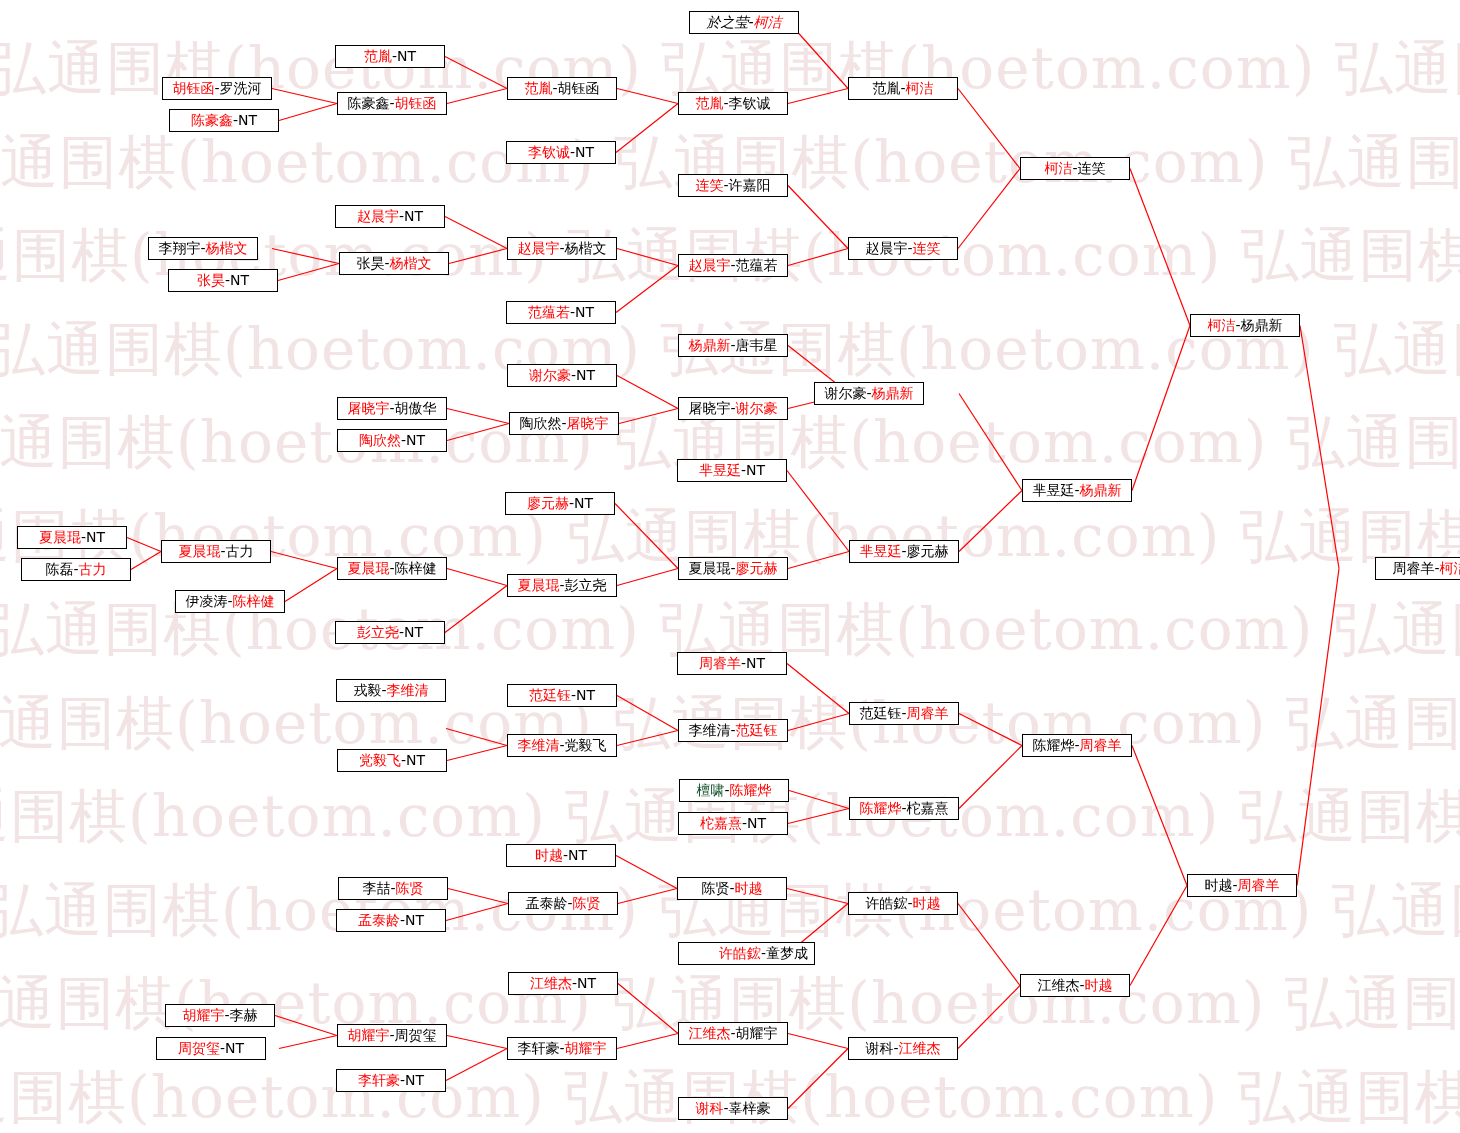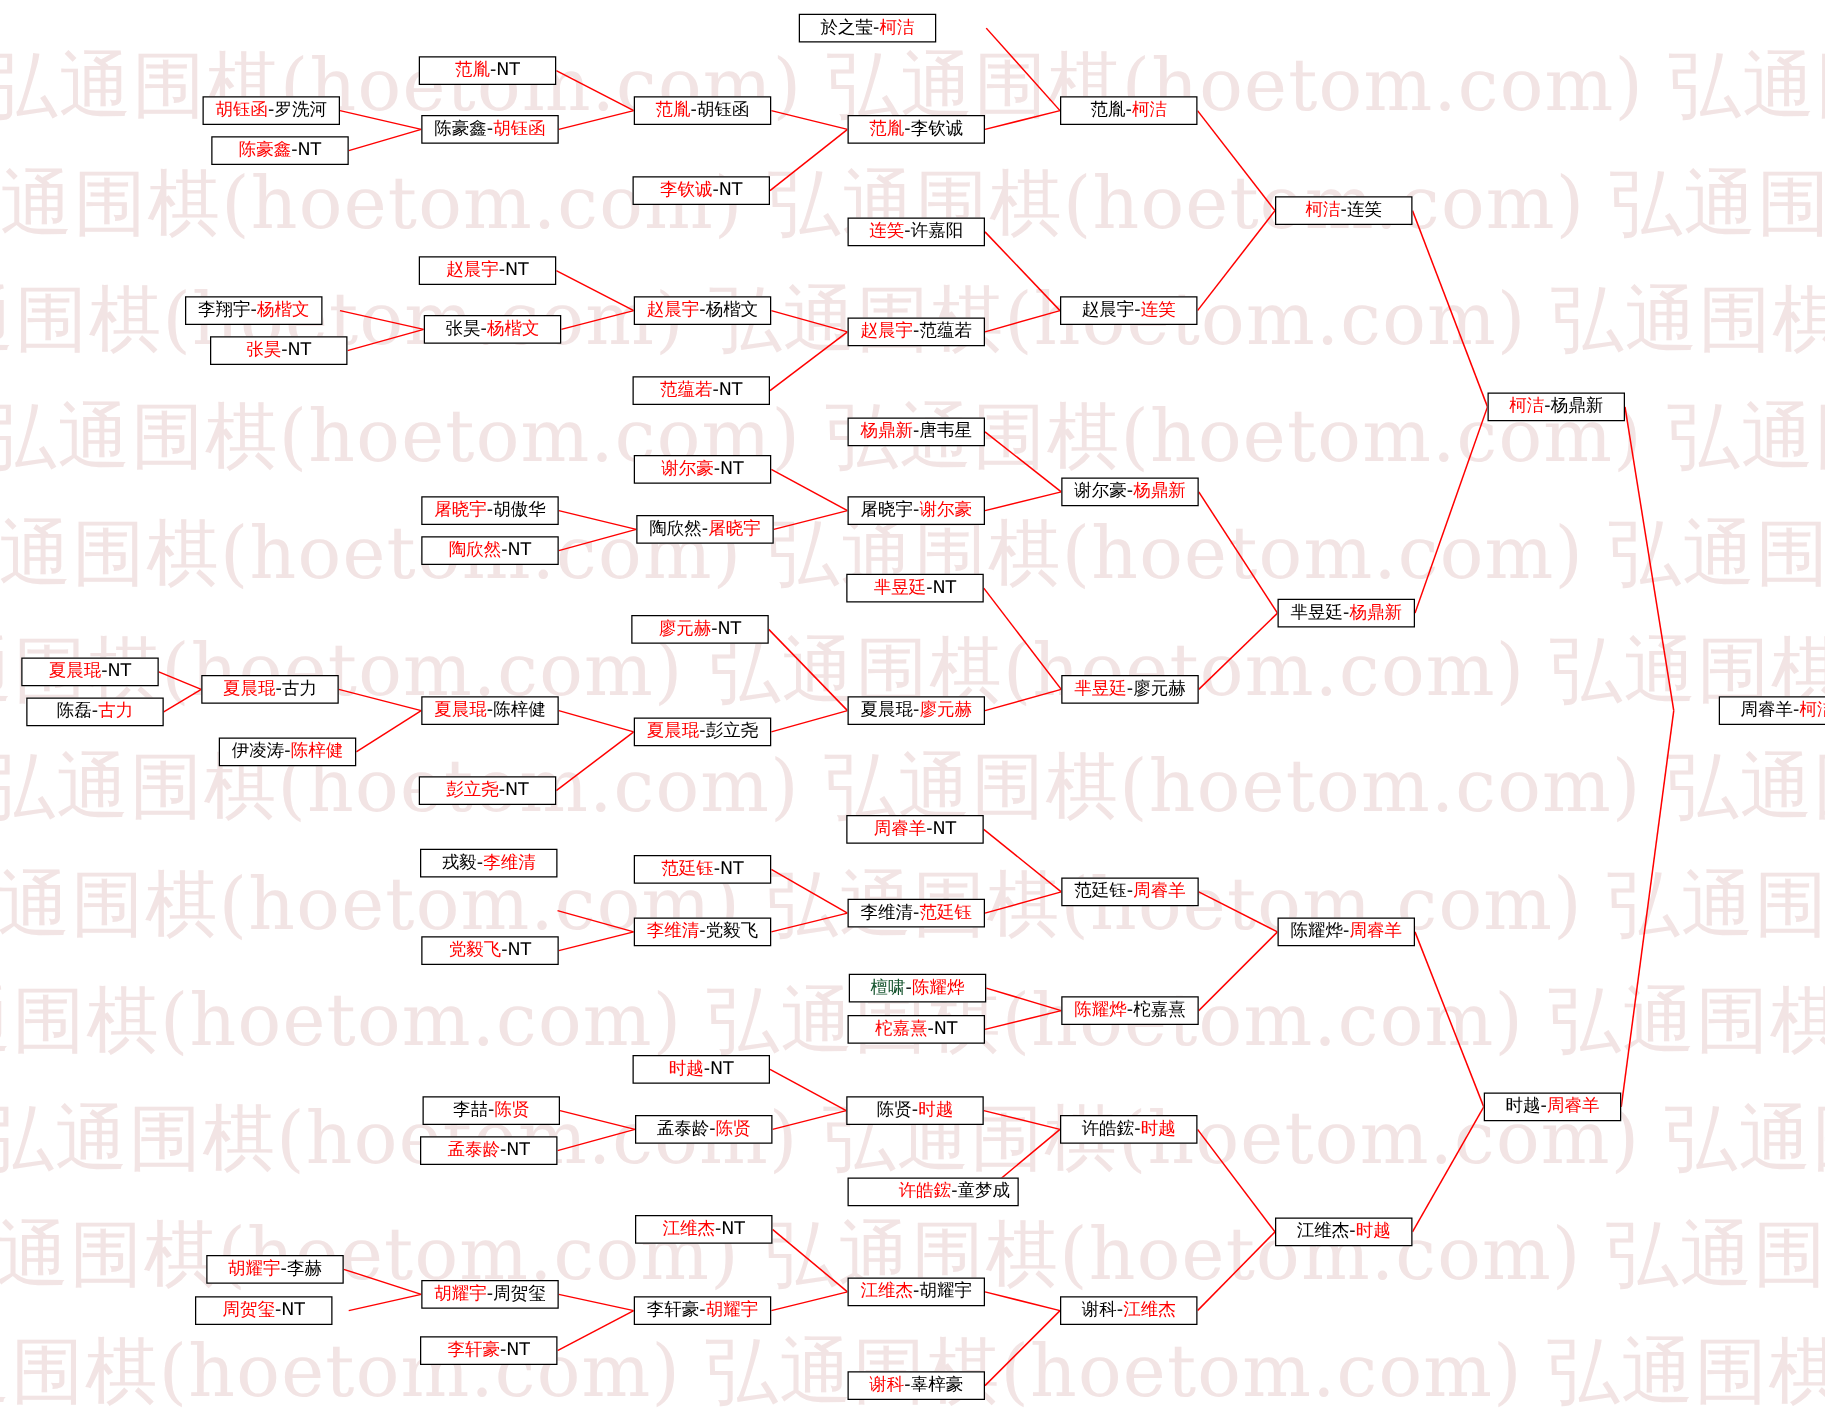--- a/index.html
+++ b/index.html
@@ -124,40 +124,40 @@
       <line x1="788" y1="1108.5" x2="848" y2="1048.5" stroke="#ff0000" stroke-width="1.2"></line>
     </svg>
 
 <div class="match-box" style="left: 335px; top: 45px;"><span style="color: rgb(255, 0, 0);">范胤</span><span style="color: rgb(0, 0, 0);">-</span><span style="color: rgb(0, 0, 0);">NT</span></div>
     <div class="match-box" style="left: 162px; top: 77px;"><span style="color: rgb(255, 0, 0);">胡钰函</span><span style="color: rgb(0, 0, 0);">-</span><span style="color: rgb(0, 0, 0);">罗洗河</span></div>
     <div class="match-box" style="left: 169px; top: 109px;"><span style="color: rgb(255, 0, 0);">陈豪鑫</span><span style="color: rgb(0, 0, 0);">-</span><span style="color: rgb(0, 0, 0);">NT</span></div>
     <div class="match-box" style="left: 337px; top: 92px;"><span style="color: rgb(0, 0, 0);">陈豪鑫</span><span style="color: rgb(0, 0, 0);">-</span><span style="color: rgb(255, 0, 0);">胡钰函</span></div>
     <div class="match-box" style="left: 507px; top: 77px;"><span style="color: rgb(255, 0, 0);">范胤</span><span style="color: rgb(0, 0, 0);">-</span><span style="color: rgb(0, 0, 0);">胡钰函</span></div>
     <div class="match-box" style="left: 506px; top: 141px;"><span style="color: rgb(255, 0, 0);">李钦诚</span><span style="color: rgb(0, 0, 0);">-</span><span style="color: rgb(0, 0, 0);">NT</span></div>
     <div class="match-box" style="left: 678px; top: 92px;"><span style="color: rgb(255, 0, 0);">范胤</span><span style="color: rgb(0, 0, 0);">-</span><span style="color: rgb(0, 0, 0);">李钦诚</span></div>
-    <div class="match-box" style="left: 639px; top: 11px;"><span style="color: rgb(0, 0, 0);">於之莹</span><span style="color: rgb(0, 0, 0);">-</span><span style="color: rgb(255, 0, 0);">柯洁</span></div>
+    <div class="match-box" style="left: 689px; top: 11px; font-style: italic;"><span style="color: rgb(0, 0, 0);">於之莹</span><span style="color: rgb(0, 0, 0);">-</span><span style="color: rgb(255, 0, 0);">柯洁</span></div>
     <div class="match-box" style="left: 848px; top: 77px;"><span style="color: rgb(0, 0, 0);">范胤</span><span style="color: rgb(0, 0, 0);">-</span><span style="color: rgb(255, 0, 0);">柯洁</span></div>
     <div class="match-box" style="left: 1020px; top: 157px;"><span style="color: rgb(255, 0, 0);">柯洁</span><span style="color: rgb(0, 0, 0);">-</span><span style="color: rgb(0, 0, 0);">连笑</span></div>
     <div class="match-box" style="left: 678px; top: 174px;"><span style="color: rgb(255, 0, 0);">连笑</span><span style="color: rgb(0, 0, 0);">-</span><span style="color: rgb(0, 0, 0);">许嘉阳</span></div>
     <div class="match-box" style="left: 335px; top: 205px;"><span style="color: rgb(255, 0, 0);">赵晨宇</span><span style="color: rgb(0, 0, 0);">-</span><span style="color: rgb(0, 0, 0);">NT</span></div>
     <div class="match-box" style="left: 148px; top: 237px;"><span style="color: rgb(0, 0, 0);">李翔宇</span><span style="color: rgb(0, 0, 0);">-</span><span style="color: rgb(255, 0, 0);">杨楷文</span></div>
     <div class="match-box" style="left: 168px; top: 269px;"><span style="color: rgb(255, 0, 0);">张昊</span><span style="color: rgb(0, 0, 0);">-</span><span style="color: rgb(0, 0, 0);">NT</span></div>
     <div class="match-box" style="left: 339px; top: 252px;"><span style="color: rgb(0, 0, 0);">张昊</span><span style="color: rgb(0, 0, 0);">-</span><span style="color: rgb(255, 0, 0);">杨楷文</span></div>
     <div class="match-box" style="left: 507px; top: 237px;"><span style="color: rgb(255, 0, 0);">赵晨宇</span><span style="color: rgb(0, 0, 0);">-</span><span style="color: rgb(0, 0, 0);">杨楷文</span></div>
     <div class="match-box" style="left: 678px; top: 254px;"><span style="color: rgb(255, 0, 0);">赵晨宇</span><span style="color: rgb(0, 0, 0);">-</span><span style="color: rgb(0, 0, 0);">范蕴若</span></div>
     <div class="match-box" style="left: 506px; top: 301px;"><span style="color: rgb(255, 0, 0);">范蕴若</span><span style="color: rgb(0, 0, 0);">-</span><span style="color: rgb(0, 0, 0);">NT</span></div>
     <div class="match-box" style="left: 848px; top: 237px;"><span style="color: rgb(0, 0, 0);">赵晨宇</span><span style="color: rgb(0, 0, 0);">-</span><span style="color: rgb(255, 0, 0);">连笑</span></div>
     <div class="match-box" style="left: 1190px; top: 314px;"><span style="color: rgb(255, 0, 0);">柯洁</span><span style="color: rgb(0, 0, 0);">-</span><span style="color: rgb(0, 0, 0);">杨鼎新</span></div>
     <div class="match-box" style="left: 678px; top: 334px;"><span style="color: rgb(255, 0, 0);">杨鼎新</span><span style="color: rgb(0, 0, 0);">-</span><span style="color: rgb(0, 0, 0);">唐韦星</span></div>
     <div class="match-box" style="left: 507px; top: 364px;"><span style="color: rgb(255, 0, 0);">谢尔豪</span><span style="color: rgb(0, 0, 0);">-</span><span style="color: rgb(0, 0, 0);">NT</span></div>
     <div class="match-box" style="left: 337px; top: 397px;"><span style="color: rgb(255, 0, 0);">屠晓宇</span><span style="color: rgb(0, 0, 0);">-</span><span style="color: rgb(0, 0, 0);">胡傲华</span></div>
     <div class="match-box" style="left: 337px; top: 429px;"><span style="color: rgb(255, 0, 0);">陶欣然</span><span style="color: rgb(0, 0, 0);">-</span><span style="color: rgb(0, 0, 0);">NT</span></div>
     <div class="match-box" style="left: 509px; top: 412px;"><span style="color: rgb(0, 0, 0);">陶欣然</span><span style="color: rgb(0, 0, 0);">-</span><span style="color: rgb(255, 0, 0);">屠晓宇</span></div>
     <div class="match-box" style="left: 678px; top: 397px;"><span style="color: rgb(0, 0, 0);">屠晓宇</span><span style="color: rgb(0, 0, 0);">-</span><span style="color: rgb(255, 0, 0);">谢尔豪</span></div>
-    <div class="match-box" style="left: 849px; top: 382px;"><span style="color: rgb(0, 0, 0);">谢尔豪</span><span style="color: rgb(0, 0, 0);">-</span><span style="color: rgb(255, 0, 0);">杨鼎新</span></div>
+    <div class="match-box" style="left: 814px; top: 382px;"><span style="color: rgb(0, 0, 0);">谢尔豪</span><span style="color: rgb(0, 0, 0);">-</span><span style="color: rgb(255, 0, 0);">杨鼎新</span></div>
     <div class="match-box" style="left: 1022px; top: 479px;"><span style="color: rgb(0, 0, 0);">芈昱廷</span><span style="color: rgb(0, 0, 0);">-</span><span style="color: rgb(255, 0, 0);">杨鼎新</span></div>
     <div class="match-box" style="left: 677px; top: 459px;"><span style="color: rgb(255, 0, 0);">芈昱廷</span><span style="color: rgb(0, 0, 0);">-</span><span style="color: rgb(0, 0, 0);">NT</span></div>
     <div class="match-box" style="left: 505px; top: 492px;"><span style="color: rgb(255, 0, 0);">廖元赫</span><span style="color: rgb(0, 0, 0);">-</span><span style="color: rgb(0, 0, 0);">NT</span></div>
     <div class="match-box" style="left: 17px; top: 526px;"><span style="color: rgb(255, 0, 0);">夏晨琨</span><span style="color: rgb(0, 0, 0);">-</span><span style="color: rgb(0, 0, 0);">NT</span></div>
     <div class="match-box" style="left: 21px; top: 558px;"><span style="color: rgb(0, 0, 0);">陈磊</span><span style="color: rgb(0, 0, 0);">-</span><span style="color: rgb(255, 0, 0);">古力</span></div>
     <div class="match-box" style="left: 161px; top: 540px;"><span style="color: rgb(255, 0, 0);">夏晨琨</span><span style="color: rgb(0, 0, 0);">-</span><span style="color: rgb(0, 0, 0);">古力</span></div>
     <div class="match-box" style="left: 175px; top: 590px;"><span style="color: rgb(0, 0, 0);">伊凌涛</span><span style="color: rgb(0, 0, 0);">-</span><span style="color: rgb(255, 0, 0);">陈梓健</span></div>
     <div class="match-box" style="left: 337px; top: 557px;"><span style="color: rgb(255, 0, 0);">夏晨琨</span><span style="color: rgb(0, 0, 0);">-</span><span style="color: rgb(0, 0, 0);">陈梓健</span></div>
     <div class="match-box" style="left: 335px; top: 621px;"><span style="color: rgb(255, 0, 0);">彭立尧</span><span style="color: rgb(0, 0, 0);">-</span><span style="color: rgb(0, 0, 0);">NT</span></div>
     <div class="match-box" style="left: 507px; top: 574px;"><span style="color: rgb(255, 0, 0);">夏晨琨</span><span style="color: rgb(0, 0, 0);">-</span><span style="color: rgb(0, 0, 0);">彭立尧</span></div>

